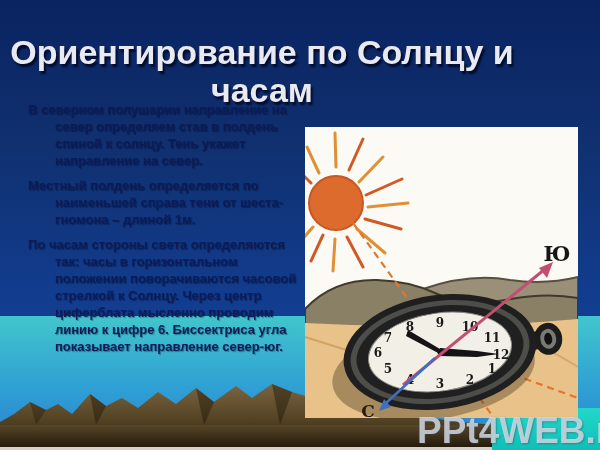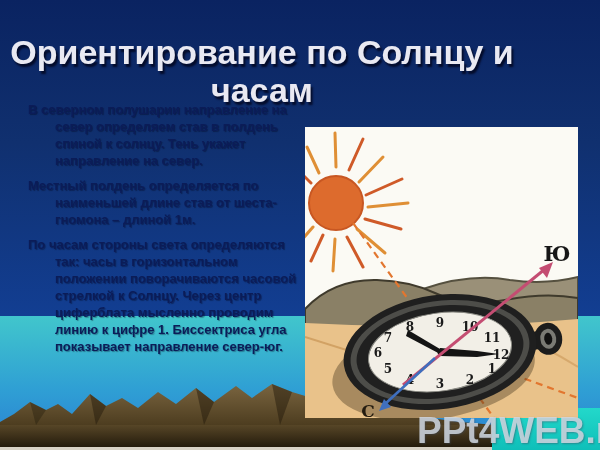--- a/index.html
+++ b/index.html
@@ -63,22 +63,22 @@
     <rect x="0" y="45" width="600" height="22" fill="url(#sGrad)"></rect>
     <rect x="0" y="67" width="600" height="3" fill="#d8d2c6"></rect>
   </svg>
 
   <div class="cyan-block"></div>
 
   <h1 class="title">Ориентирование по Солнцу и часам</h1>
 
   <div class="bodytext">
     <p>В северном полушарии направление на север определяем став в полдень спиной к солнцу. Тень укажет направление на север.</p>
-    <p>Местный полдень определяется по наименьшей длине став от шеста-гномона – длиной 1м.</p>
-    <p>По часам стороны света определяются так: часы в горизонтальном положении поворачиваются часовой стрелкой к Солнцу. Через центр циферблата мысленно проводим линию к цифре 1. Биссектриса угла показывает направление север-юг.</p>
+    <p>Местный полдень определяется по наименьшей справа тени от шеста-гномона – длиной 1м.</p>
+    <p>По часам стороны света определяются так: часы в горизонтальном положении поворачиваются часовой стрелкой к Солнцу. Через центр циферблата мысленно проводим линию к цифре 6. Биссектриса угла показывает направление север-юг.</p>
   </div>
 
   <div class="figure">
     <svg width="273" height="291" viewBox="0 0 273 291">
 
       <rect x="0" y="0" width="273" height="291" fill="#fbfaf4"></rect>
 
       <g>
         <path d="M118,162 Q165,146 205,153 Q240,158 273,150 L273,185 L118,182 Z" fill="#9a9078" stroke="#55503f" stroke-width="2"></path>
         <path d="M0,182 Q28,152 72,153 Q104,154 130,166 Q160,181 200,173 Q240,165 273,171 L273,200 Q150,206 0,202 Z" fill="#8a8066" stroke="#3f3a2c" stroke-width="2"></path>

